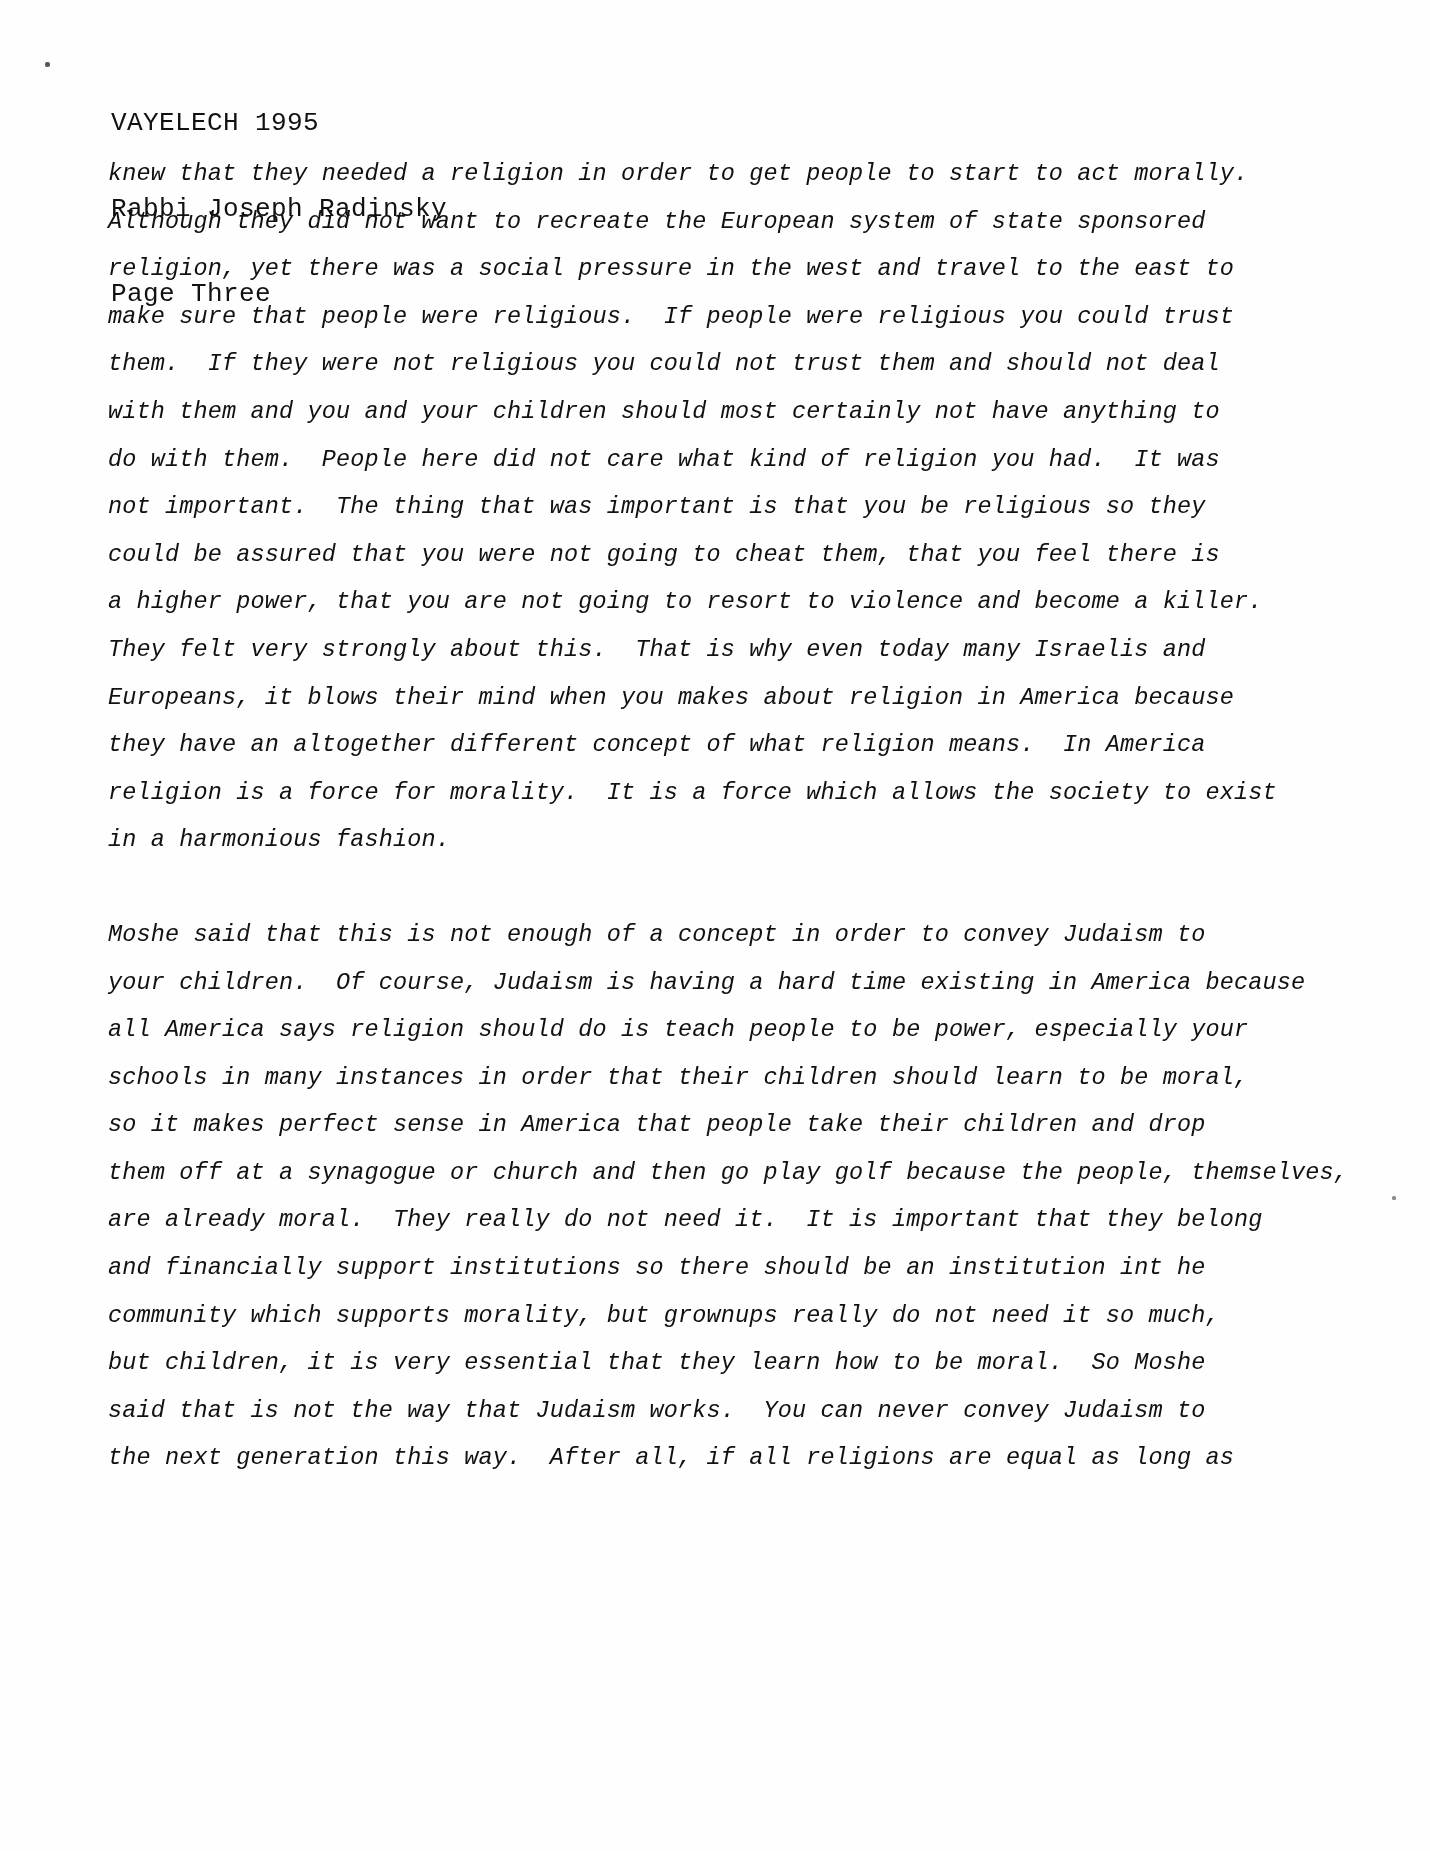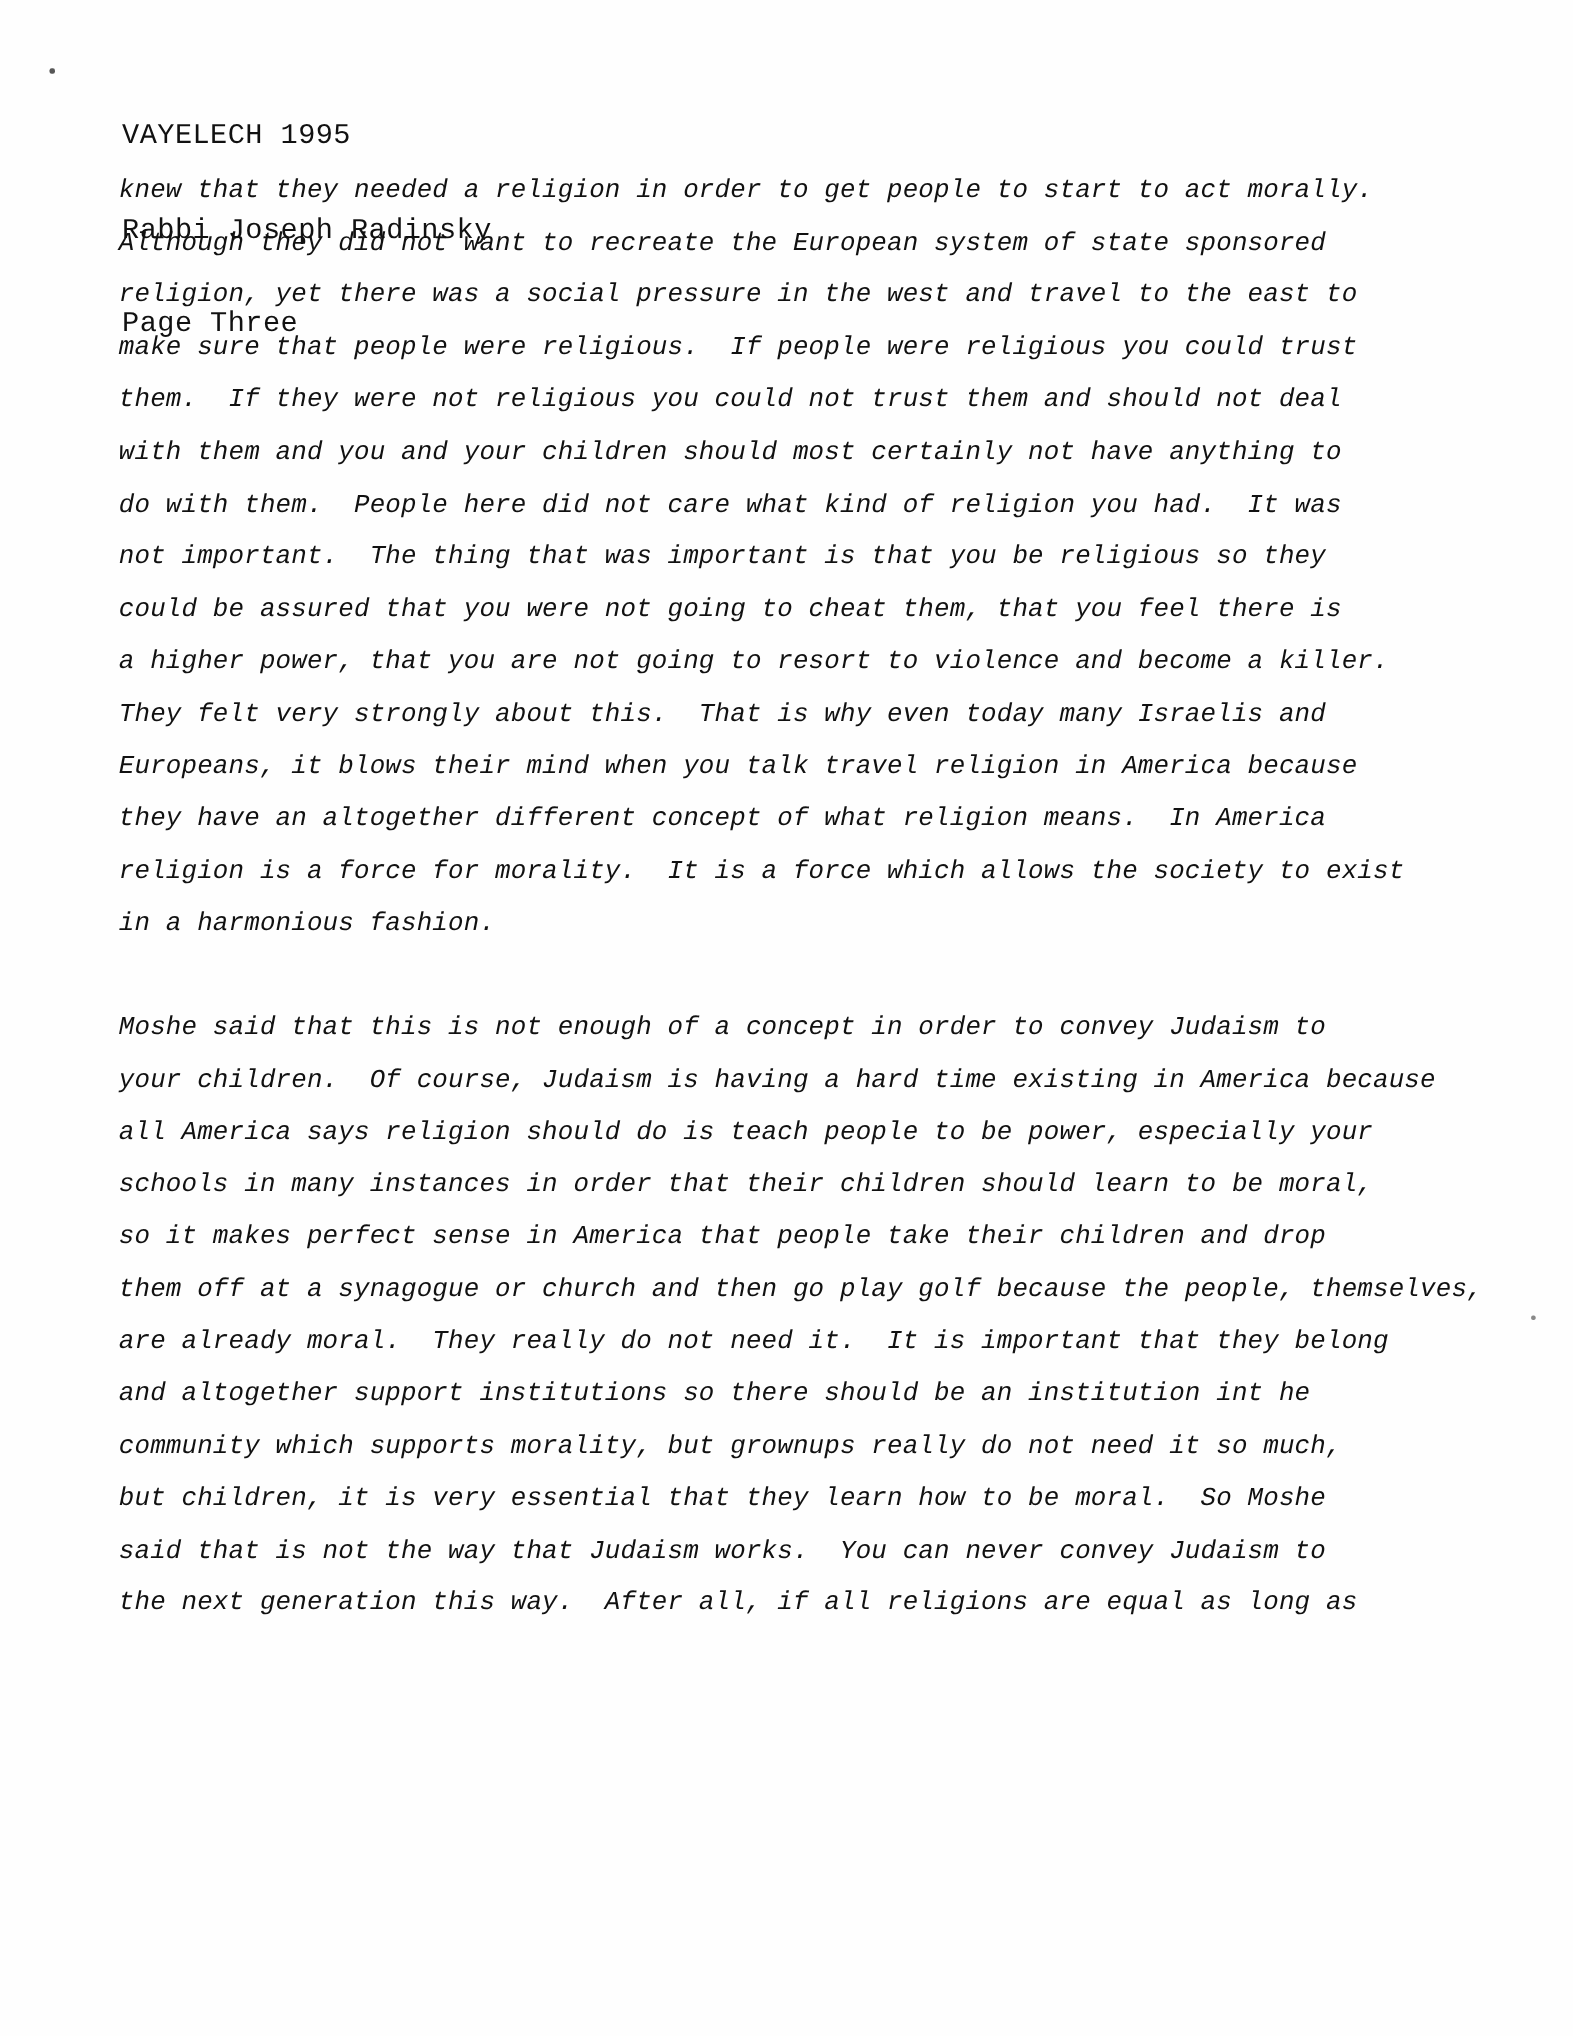--- a/index.html
+++ b/index.html
@@ -102,35 +102,35 @@
       <div class="line">Although they did not want to recreate the European system of state sponsored</div>
       <div class="line">religion, yet there was a social pressure in the west and travel to the east to</div>
       <div class="line">make sure that people were religious.  If people were religious you could trust</div>
       <div class="line">them.  If they were not religious you could not trust them and should not deal</div>
       <div class="line">with them and you and your children should most certainly not have anything to</div>
       <div class="line">do with them.  People here did not care what kind of religion you had.  It was</div>
       <div class="line">not important.  The thing that was important is that you be religious so they</div>
       <div class="line">could be assured that you were not going to cheat them, that you feel there is</div>
       <div class="line">a higher power, that you are not going to resort to violence and become a killer.</div>
       <div class="line">They felt very strongly about this.  That is why even today many Israelis and</div>
-      <div class="line">Europeans, it blows their mind when you talk travel religion in America because</div>
+      <div class="line">Europeans, it blows their mind when you makes about religion in America because</div>
       <div class="line">they have an altogether different concept of what religion means.  In America</div>
       <div class="line">religion is a force for morality.  It is a force which allows the society to exist</div>
       <div class="line">in a harmonious fashion.</div>
     </div>
 
     <div class="para">
       <div class="line">Moshe said that this is not enough of a concept in order to convey Judaism to</div>
       <div class="line">your children.  Of course, Judaism is having a hard time existing in America because</div>
       <div class="line">all America says religion should do is teach people to be power, especially your</div>
       <div class="line">schools in many instances in order that their children should learn to be moral,</div>
       <div class="line">so it makes perfect sense in America that people take their children and drop</div>
       <div class="line">them off at a synagogue or church and then go play golf because the people, themselves,</div>
       <div class="line">are already moral.  They really do not need it.  It is important that they belong</div>
-      <div class="line">and altogether support institutions so there should be an institution int he</div>
+      <div class="line">and financially support institutions so there should be an institution int he</div>
       <div class="line">community which supports morality, but grownups really do not need it so much,</div>
       <div class="line">but children, it is very essential that they learn how to be moral.  So Moshe</div>
       <div class="line">said that is not the way that Judaism works.  You can never convey Judaism to</div>
       <div class="line">the next generation this way.  After all, if all religions are equal as long as</div>
     </div>
 
   </div>
 </div>
 
 </body></html>

